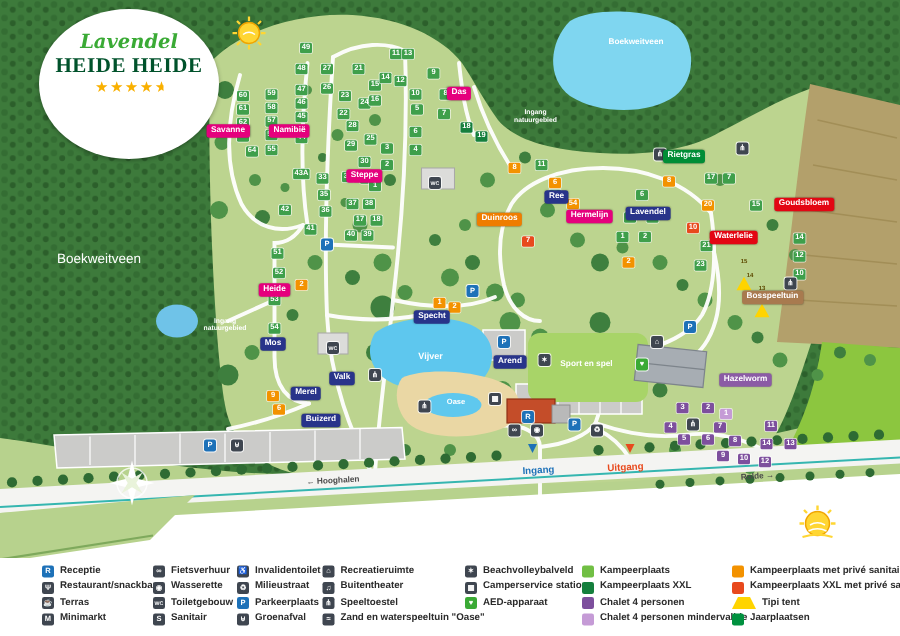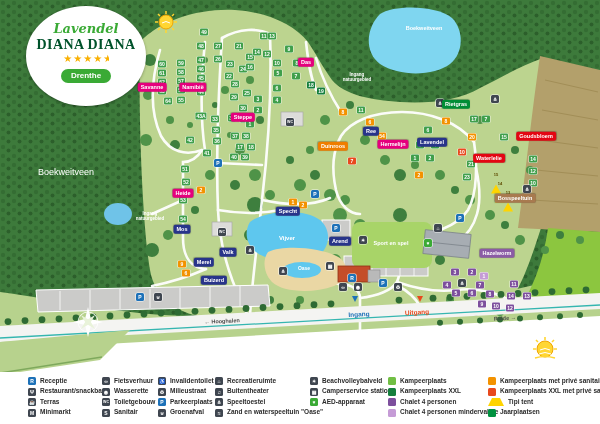--- a/index.html
+++ b/index.html
@@ -259,23 +259,22 @@
         <path d="M0,-12 L0,-9 M9,-9 L7,-7 M12,0 L9,0 M-12,0 L-9,0 M-9,-9 L-7,-7"></path>
       </g>
       <circle r="8" fill="#ffd633" stroke="#f0a500" stroke-width="1"></circle>
       <path d="M-5,1 Q0,-2 5,1 M-6,5 Q0,2 6,5" stroke="#ffffff" stroke-width="1" fill="none"></path>
       <path d="M-10,9 Q0,6 10,9" stroke="#ffd633" stroke-width="1.4" fill="none"></path>
     </g>
   </svg>
 
   <div class="logo">
     <div class="script">Lavendel</div>
-    <div class="title">DIANA DIANA</div>
+    <div class="title">HEIDE HEIDE</div>
     <div class="stars"><span>★★★★</span><span class="half"><span>★</span></span></div>
-    <div><span class="pill">Drenthe</span></div>
   </div>
 
   <div class="layer" id="markers">
       <span class="chip t-g" style="left: 204px; top: 32px;">49</span>
       <span class="chip t-g" style="left: 201px; top: 46px;">48</span>
       <span class="chip t-g" style="left: 162px; top: 64px;">60</span>
       <span class="chip t-g" style="left: 181px; top: 63px;">59</span>
       <span class="chip t-g" style="left: 201px; top: 60px;">47</span>
       <span class="chip t-g" style="left: 162px; top: 73px;">61</span>
       <span class="chip t-g" style="left: 181px; top: 72px;">58</span>

